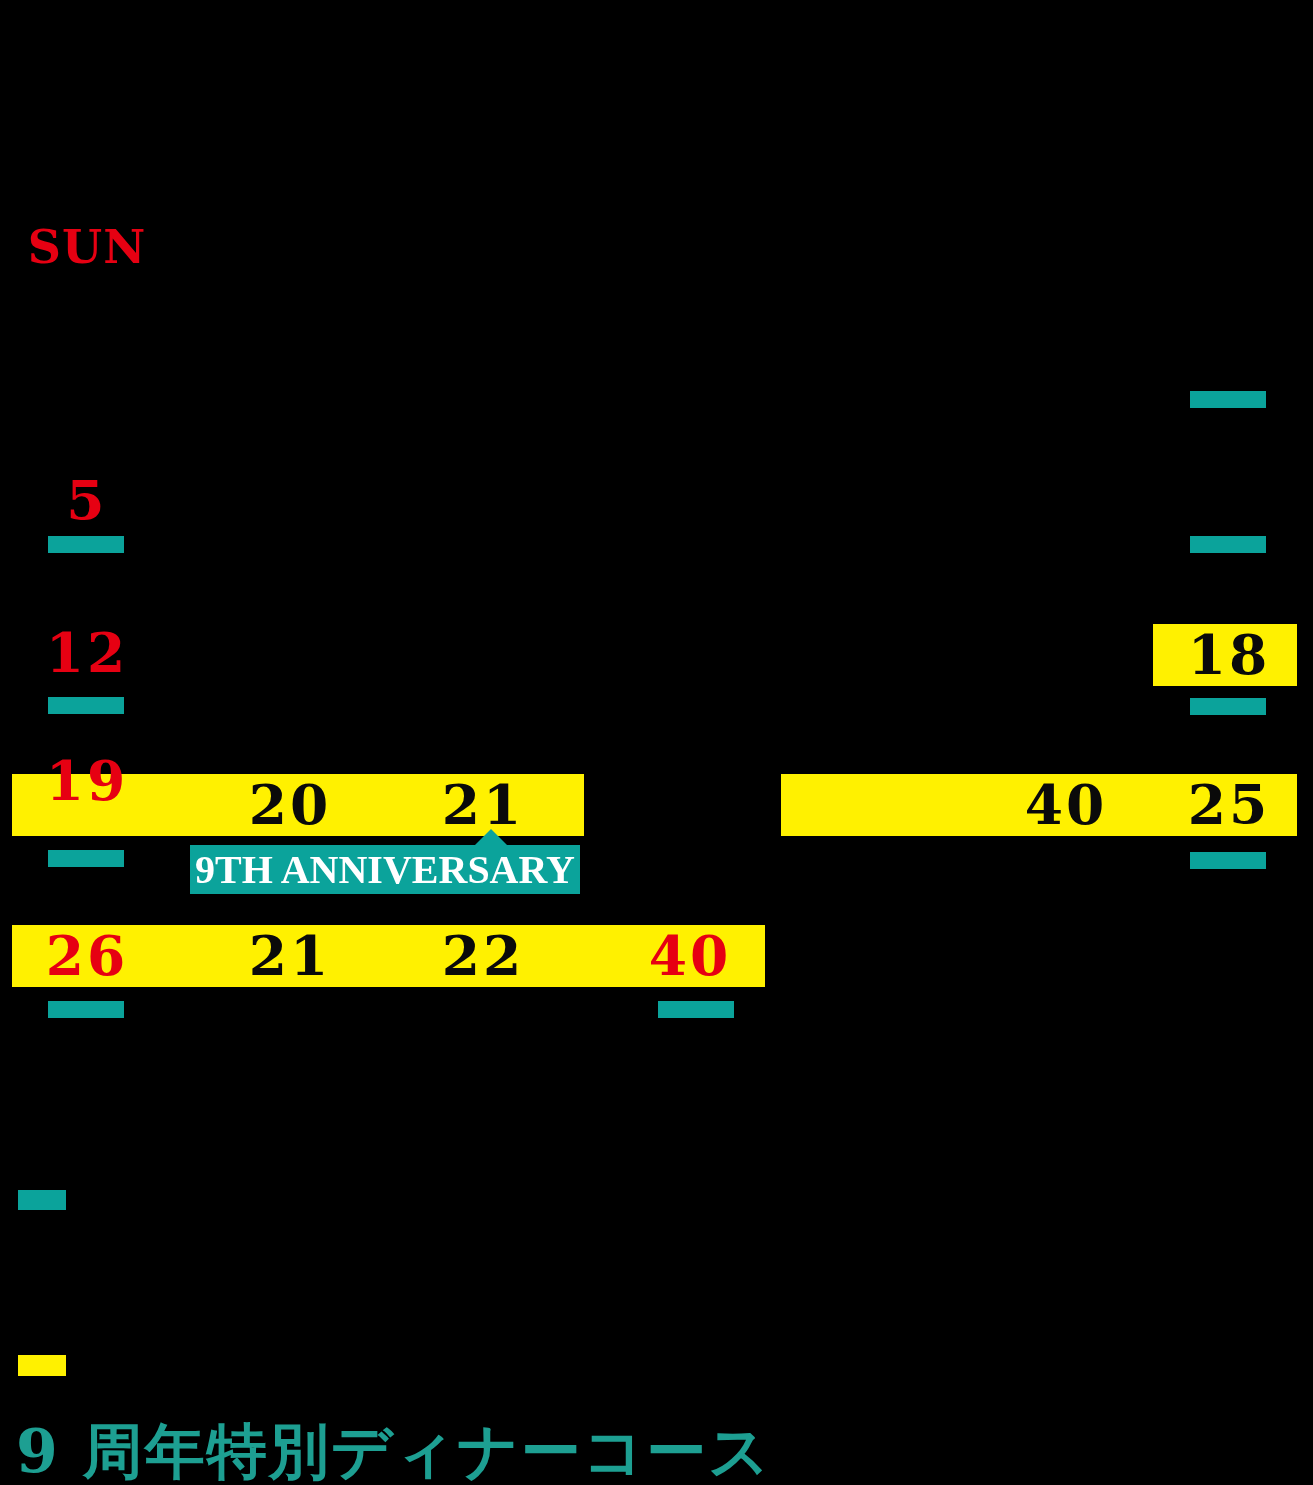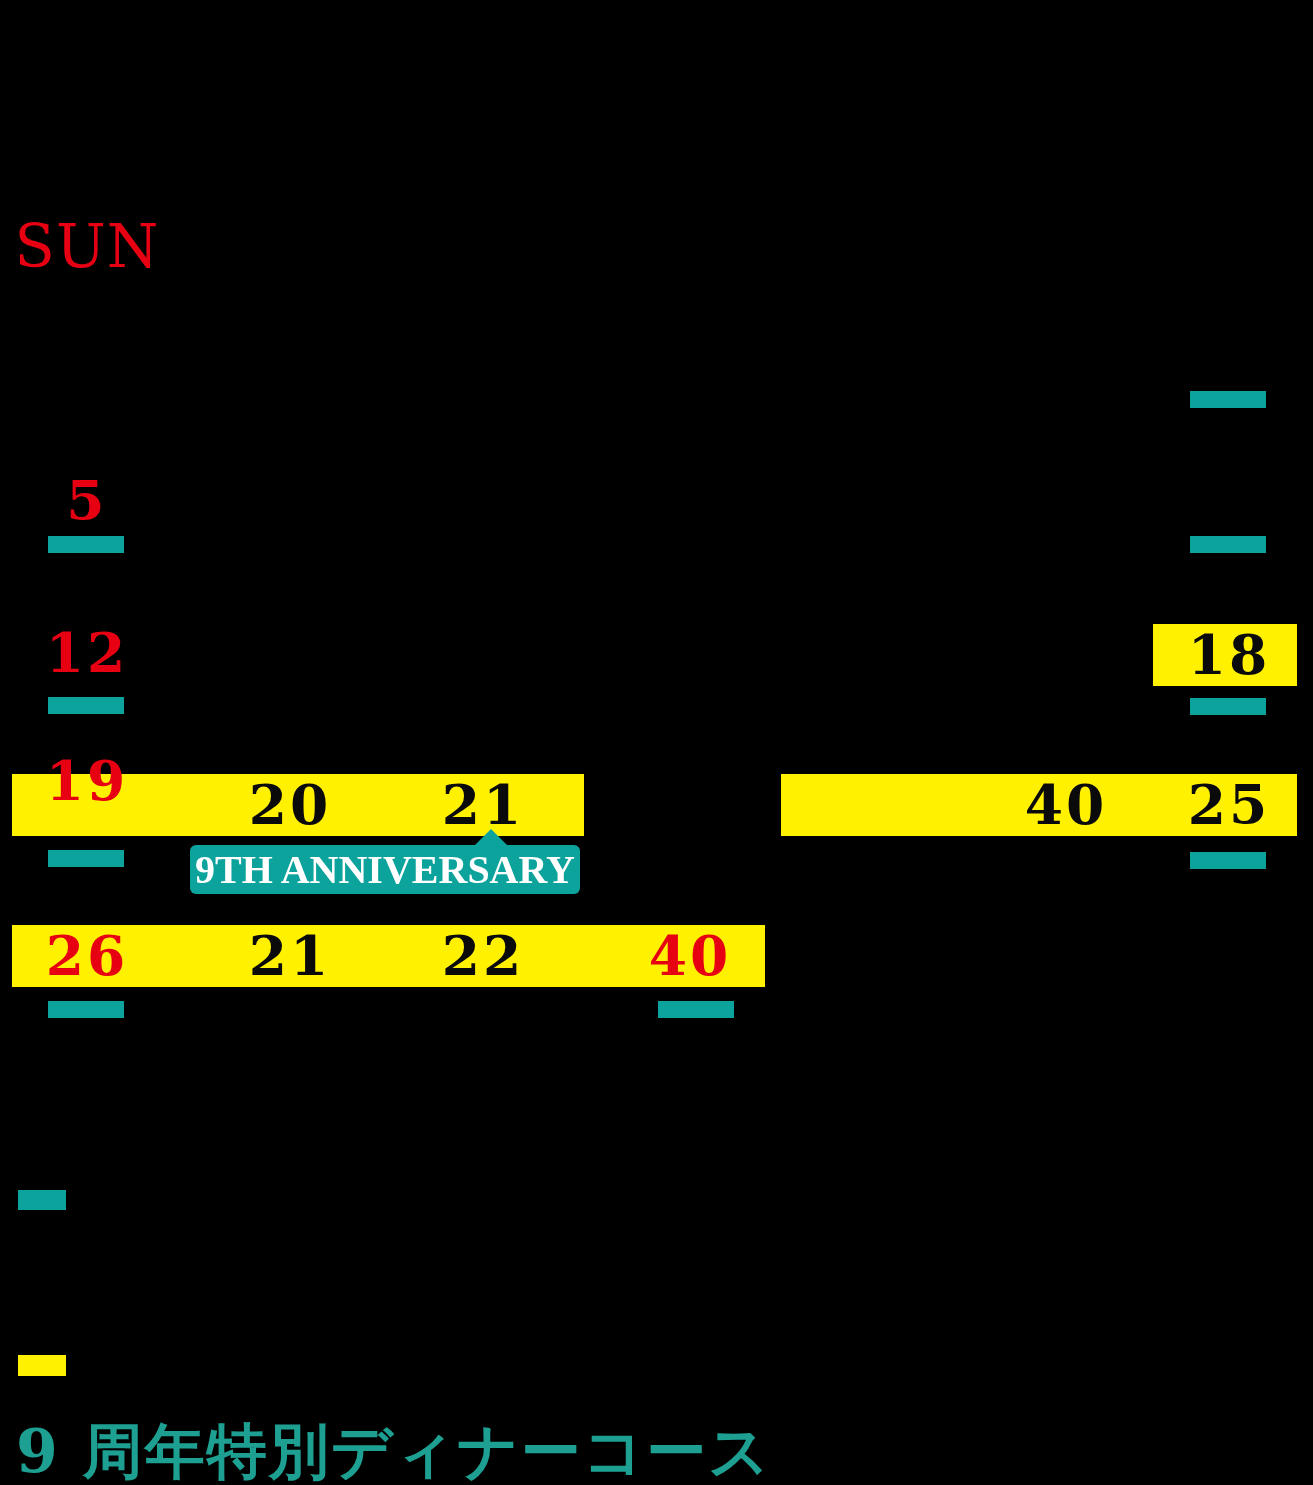--- a/index.html
+++ b/index.html
@@ -10,21 +10,21 @@
     background: var(--bg, #000);
     overflow: hidden;
     font-family: "DejaVu Serif", serif;
   }
   
   .day-header {
     position: absolute;
     left: 7px; top: 224px;
     width: 160px; height: 46px; line-height: 46px;
     text-align: center;
-    font-size: 59px; font-weight: 400;
+    font-size: 46px; font-weight: 700;
     letter-spacing: 1px;
     color: var(--sunday-red);
   }
   
   .band {
     position: absolute;
     height: 62px;
     background: var(--highlight-yellow);
   }
   #band-18    { left: 1153px; top: 624px; width: 144px; }
@@ -54,21 +54,20 @@
     position: absolute;
     left: 190px; top: 845px;
     width: 390px; height: 49px; line-height: 50px;
     background: var(--teal);
     color: var(--white);
     font-family: "Liberation Serif", serif;
     font-weight: 700;
     font-size: 40px;
     text-align: center;
     z-index: 3;
-    border-radius: 6px;
   }
   .callout-arrow {
     position: absolute;
     left: 285px; top: -16px;
     width: 0; height: 0;
     border-left: 16px solid transparent;
     border-right: 16px solid transparent;
     border-bottom: 16px solid var(--teal);
   }
   

